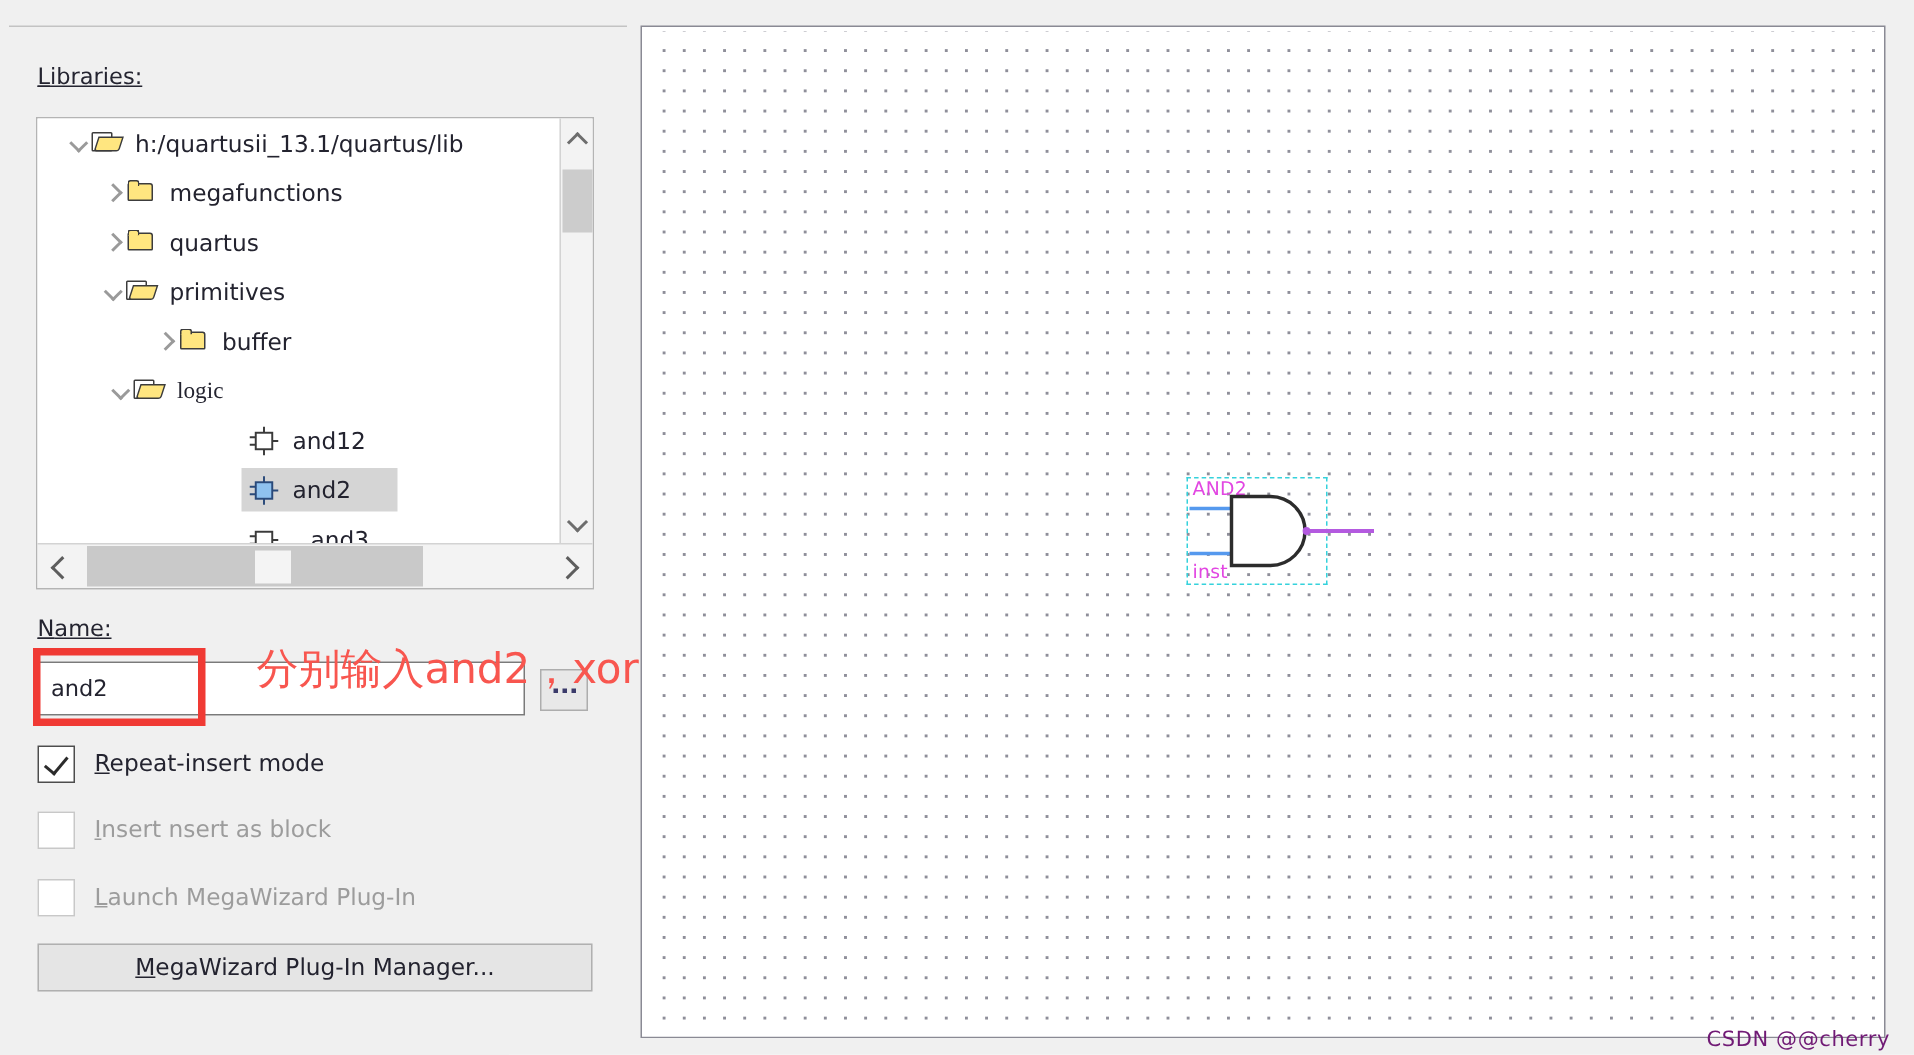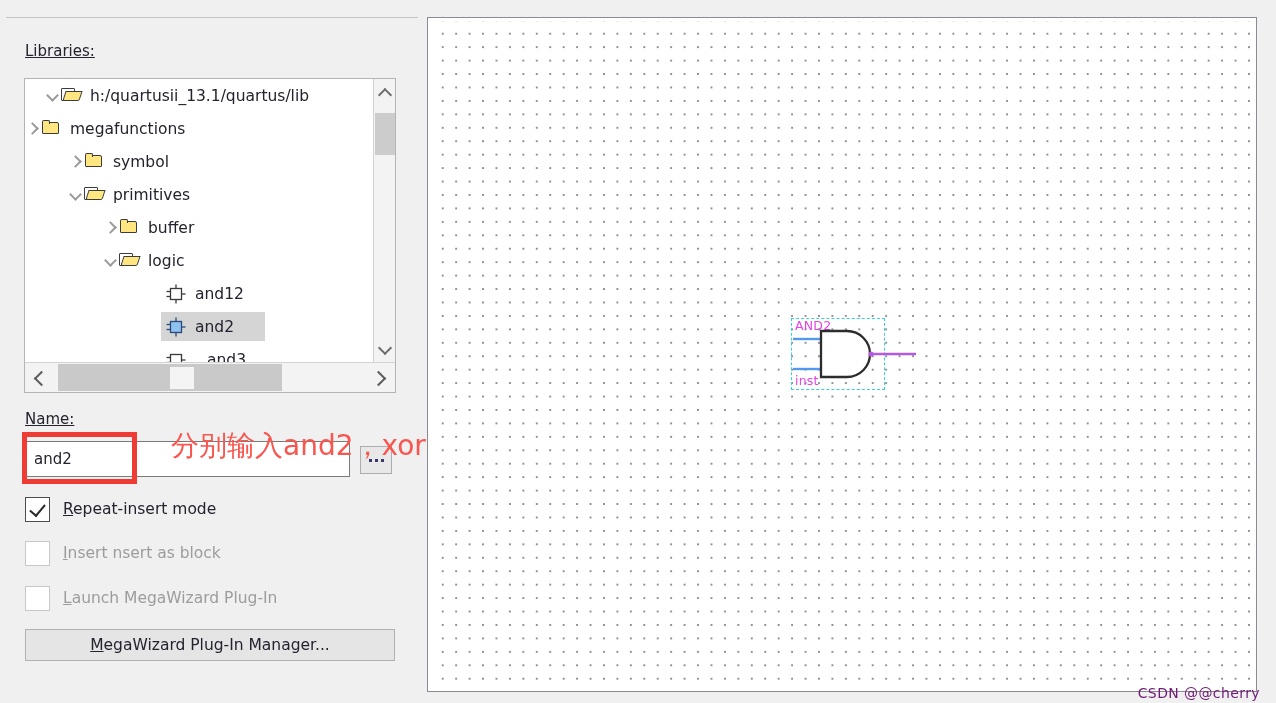--- a/index.html
+++ b/index.html
@@ -406,45 +406,45 @@
 
   <div id="tree-box">
     <div id="tree-viewport">
 
       <div class="tree-row" style="padding-left:20px;">
         <span class="twisty down"></span>
         <span class="folder open"></span>
         <span class="tree-label">h:/quartusii_13.1/quartus/lib</span>
       </div>
 
-      <div class="tree-row" style="">
+      <div class="tree-row" style="padding-left:43px;">
         <span class="twisty right"></span>
         <span class="folder closed"></span>
         <span class="tree-label">megafunctions</span>
       </div>
 
       <div class="tree-row" style="padding-left:43px;">
         <span class="twisty right"></span>
         <span class="folder closed"></span>
-        <span class="tree-label">symbol</span>
+        <span class="tree-label">quartus</span>
       </div>
 
       <div class="tree-row" style="padding-left:43px;">
         <span class="twisty down"></span>
         <span class="folder open"></span>
         <span class="tree-label">primitives</span>
       </div>
 
       <div class="tree-row" style="padding-left:78px;">
         <span class="twisty right"></span>
         <span class="folder closed"></span>
         <span class="tree-label">buffer</span>
       </div>
 
-      <div class="tree-row" style="padding-left:78px;">
+      <div class="tree-row" style="padding-left:48px;font-family:Liberation Serif, serif;">
         <span class="twisty down"></span>
         <span class="folder open"></span>
         <span class="tree-label">logic</span>
       </div>
 
       <div class="tree-row" style="padding-left:140px;">
         <span class="gate-icon">
           <svg width="22" height="20" viewBox="0 0 22 20">
             <rect x="5.5" y="4.5" width="11" height="11" fill="#ffffff" stroke="#3a3a3a" stroke-width="1.3"></rect>
             <line x1="1.5" y1="7.5" x2="5.5" y2="7.5" stroke="#3a3a3a" stroke-width="1.3"></line>

